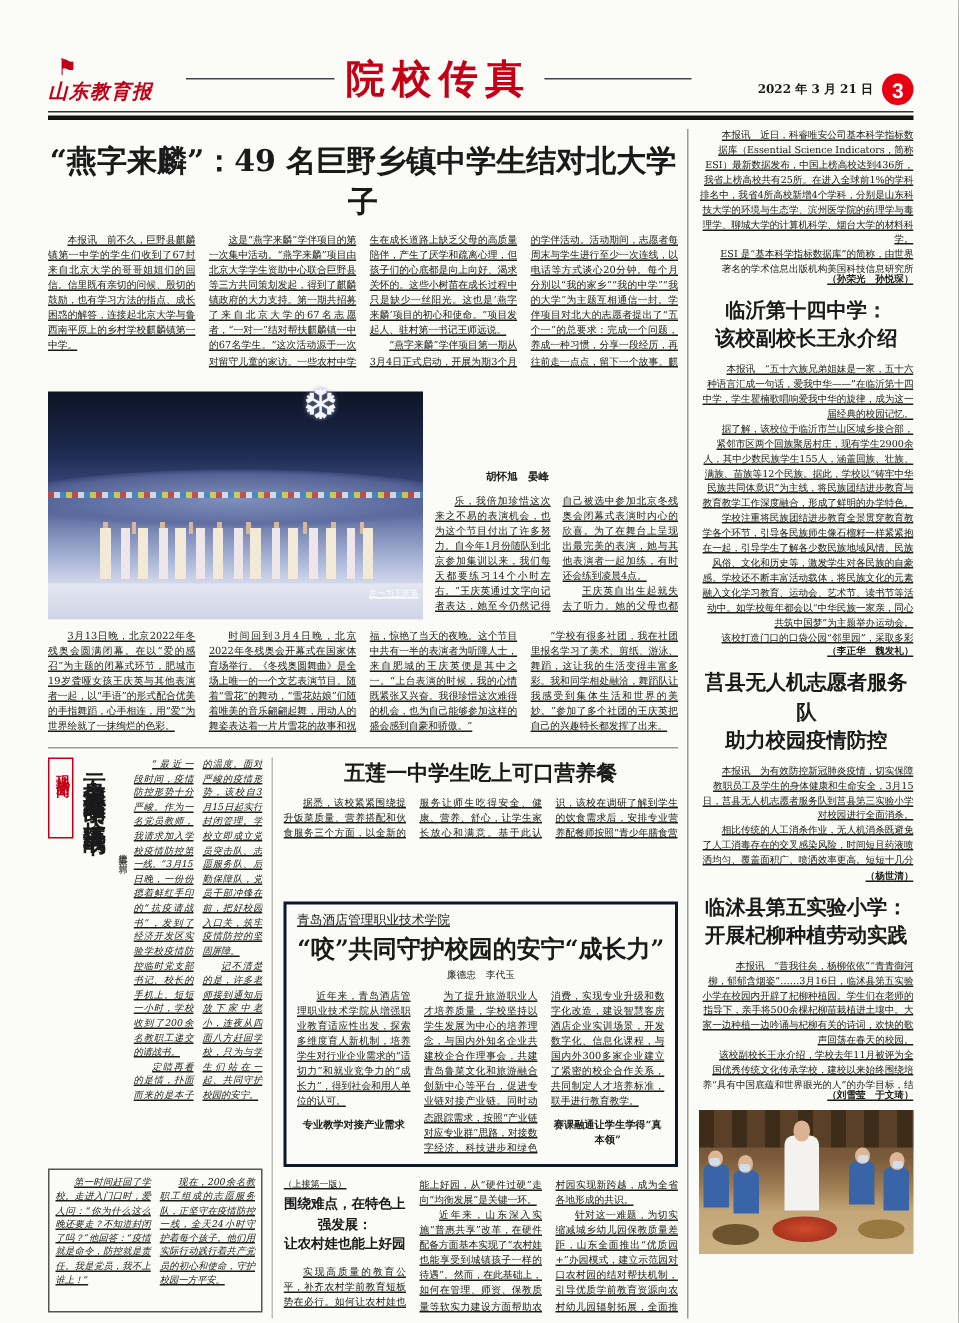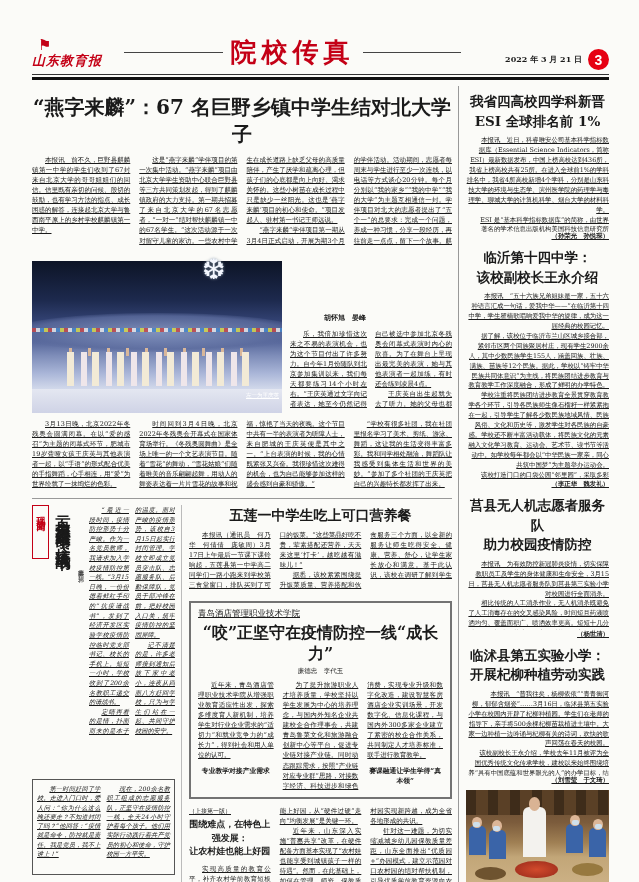--- a/index.html
+++ b/index.html
@@ -61,21 +61,21 @@
     padding:3px 1px;height:46px;align-self:flex-start;letter-spacing:2px;}
   .zs-headline{writing-mode:vertical-rl;font-size:15px;font-weight:bold;letter-spacing:2px;height:264px;}
   .zs-byline{writing-mode:vertical-rl;font-size:6px;padding-top:60px;color:#333;}
   .zs-body{flex:1;column-count:2;column-gap:6px;font-style:italic;height:266px;font-size:6.2px;}
   .zhanshu-box{border:1px solid #555;margin-top:6px;padding:4px;column-count:2;column-gap:6px;
     font-style:italic;height:86px;font-size:6.2px;line-height:1.5;text-align:justify;overflow:hidden;}
   .mid-right{flex:1;padding-left:7px;}
   .wulian-h{font-size:14px;font-weight:bold;text-align:center;margin:2px 0 5px;}
   .wulian-body{column-count:3;column-gap:9px;height:64px;}
   
-  .qingdao{border:2px solid #737373;margin-top:7px;padding:5px 7px;}
+  .qingdao{border:2px solid #0f172a;margin-top:7px;padding:5px 7px;}
   .qd-kicker{font-size:8.5px;text-indent:0;}
   .qd-h{font-size:16px;font-weight:bold;text-align:center;margin:3px 0 2px;}
   .qd-byline{font-size:6.5px;text-align:center;margin-bottom:4px;}
   .qd-body{column-count:3;column-gap:9px;height:112px;}
   .qd-sub{font-size:6.8px;font-weight:bold;text-align:center;margin:5px 0 4px;}
   
   .rural{margin-top:7px;}
   .rural-body{column-count:3;column-gap:9px;height:94px;}
   .continued{font-size:6px;text-indent:0;margin-bottom:3px;}
   .rural-h{font-size:9px;font-weight:bold;text-align:center;line-height:1.5;margin:2px 0 5px;text-indent:0;}
@@ -121,21 +121,21 @@
     </div>
   </div>
   <div class="rule-thin"></div>
   <div class="rule-thick"></div>
 
   <div class="content">
 
     <div class="main">
 
       <div>
-        <div class="yanzi-h">“燕字来麟”：67 名巨野乡镇中学生结对北大学子</div>
+        <div class="yanzi-h">“燕字来麟”：49 名巨野乡镇中学生结对北大学子</div>
         <div class="yanzi-body body-txt">
           <p>本报讯　前不久，巨野县麒麟镇第一中学的学生们收到了67封来自北京大学的哥哥姐姐们的回信。信里既有亲切的问候、殷切的鼓励，也有学习方法的指点、成长困惑的解答，连接起北京大学与鲁西南平原上的乡村学校麒麟镇第一中学。</p>
           <p>这是“燕字来麟”学伴项目的第一次集中活动。“燕字来麟”项目由北京大学学生资助中心联合巨野县等三方共同策划发起，得到了麒麟镇政府的大力支持。第一期共招募了来自北京大学的67名志愿者，“一对一”结对帮扶麒麟镇一中的67名学生。“这次活动源于一次对留守儿童的家访。一些农村中学生在成长道路上缺乏父母的高质量陪伴，产生了厌学和疏离心理，但孩子们的心底都是向上向好、渴求关怀的。这些小树苗在成长过程中只是缺少一丝阳光。这也是‘燕字来麟’项目的初心和使命。”项目发起人、驻村第一书记王师远说。</p>
           <p>“燕字来麟”学伴项目第一期从3月4日正式启动，开展为期3个月的学伴活动。活动期间，志愿者每周末与学生进行至少一次连线，以电话等方式谈心20分钟。每个月分别以“我的家乡”“我的中学”“我的大学”为主题互相通信一封。学伴项目对北大的志愿者提出了“五个一”的总要求：完成一个问题，养成一种习惯，分享一段经历，再往前走一点点，留下一个故事。麒麟镇第一中学对参与这次活动的学生从思想品德和学业水平等方面制定了评估的量化积分细则，通过多方面努力，帮助乡镇中学的学生树立人生理想，看到更广阔的世界，激发自主自强的内生动力。</p>
 
         </div>
       </div>
 
       <div class="ice">
         <div class="ice-photo">
@@ -177,29 +177,28 @@
             <p>第一时间赶回了学校。走进入门口时，爱人问：“你为什么这么晚还要走？不知道封闭了吗？”他回答：“疫情就是命令，防控就是责任。我是党员，我不上谁上！”</p>
             <p>现在，200余名教职工组成的志愿服务队，正坚守在疫情防控一线，全天24小时守护着每个孩子。他们用实际行动践行着共产党员的初心和使命，守护校园一方平安。</p>
           </div>
         </div>
 
         <div class="mid-right">
 
           <div>
             <div class="wulian-h">五莲一中学生吃上可口营养餐</div>
             <div class="wulian-body body-txt">
-              <p>本报讯（通讯员　何乃华　何倩倩　庞敏周）3月17日上午最后一节课下课铃响起，五莲县第一中学高二同学们一路小跑来到学校第三食堂窗口，排队买到了可口的饭菜。“这些菜品好吃不贵，荤素搭配还营养，天天来这里‘打卡’，越吃越有滋味儿！”</p>
               <p>据悉，该校紧紧围绕提升饭菜质量、营养搭配和伙食服务三个方面，以全新的服务让师生吃得安全、健康、营养、舒心，让学生家长放心和满意。基于此认识，该校在调研了解到学生的饮食需求后，安排专业营养配餐师按照“青少年膳食营</p>
 
             </div>
           </div>
 
           <div class="qingdao">
             <p class="qd-kicker">青岛酒店管理职业技术学院</p>
-            <div class="qd-h">“咬”正坚守在疫情防控一线“成长力”</div>
+            <div class="qd-h">“咬”共同守护校园的安宁“成长力”</div>
             <div class="qd-byline">廉德忠　李代玉</div>
             <div class="qd-body body-txt">
               <p>近年来，青岛酒店管理职业技术学院从增强职业教育适应性出发，探索多维度育人新机制，培养学生对行业企业需求的“适切力”和就业竞争力的“成长力”，得到社会和用人单位的认可。</p>
               <div class="qd-sub">专业教学对接产业需求</div>
               <p>为了提升旅游职业人才培养质量，学校坚持以学生发展为中心的培养理念，与国内外知名企业共建校企合作理事会，共建青岛鲁菜文化和旅游融合创新中心等平台，促进专业链对接产业链。同时动态跟踪需求，按照“产业链对应专业群”思路，对接数字经济、科技进步和绿色消费，实现专业升级和数字化改造，建设智慧客房酒店企业实训场景，开发数字化、信息化课程，与国内外300多家企业建立了紧密的校企合作关系，共同制定人才培养标准，联手进行教育教学。</p>
               <div class="qd-sub">赛课融通让学生学得“真本领”</div>
 
             </div>
           </div>
 
@@ -217,24 +216,20 @@
             </div>
           </div>
 
         </div>
       </div>
     </div>
 
     <div class="aside">
 
       <div>
-        <h2>
-          <span>我省四高校四学科新晋</span><br>
-          <span>ESI 全球排名前 1%</span>
-        </h2>
         <div class="body-txt esi-body">
           <p>本报讯　近日，科睿唯安公司基本科学指标数据库（Essential Science Indicators，简称 ESI）最新数据发布，中国上榜高校达到436所，我省上榜高校共有25所。在进入全球前1%的学科排名中，我省4所高校新增4个学科，分别是山东科技大学的环境与生态学、滨州医学院的药理学与毒理学、聊城大学的计算机科学、烟台大学的材料科学。</p>
           <p>ESI 是“基本科学指标数据库”的简称，由世界著名的学术信息出版机构美国科技信息研究所（ISI）于2001年推出的衡量科学研究绩效、跟踪科学发展趋势的基本分析评价工具。ESI 收录了1.2万多种学术期刊上近10年发表的论文和被引数据，具有广泛的代表性，已经被全球普遍认可。本期ESI数据统计区间为2011年1月1日至2021年12月31日，覆盖11年的SCI和SSCI论文数据。</p>
         </div>
         <p class="sign body-txt">（孙荣光　孙悦琛）</p>
       </div>
 
       <div>
         <h2>
           <span>临沂第十四中学：</span><br>

